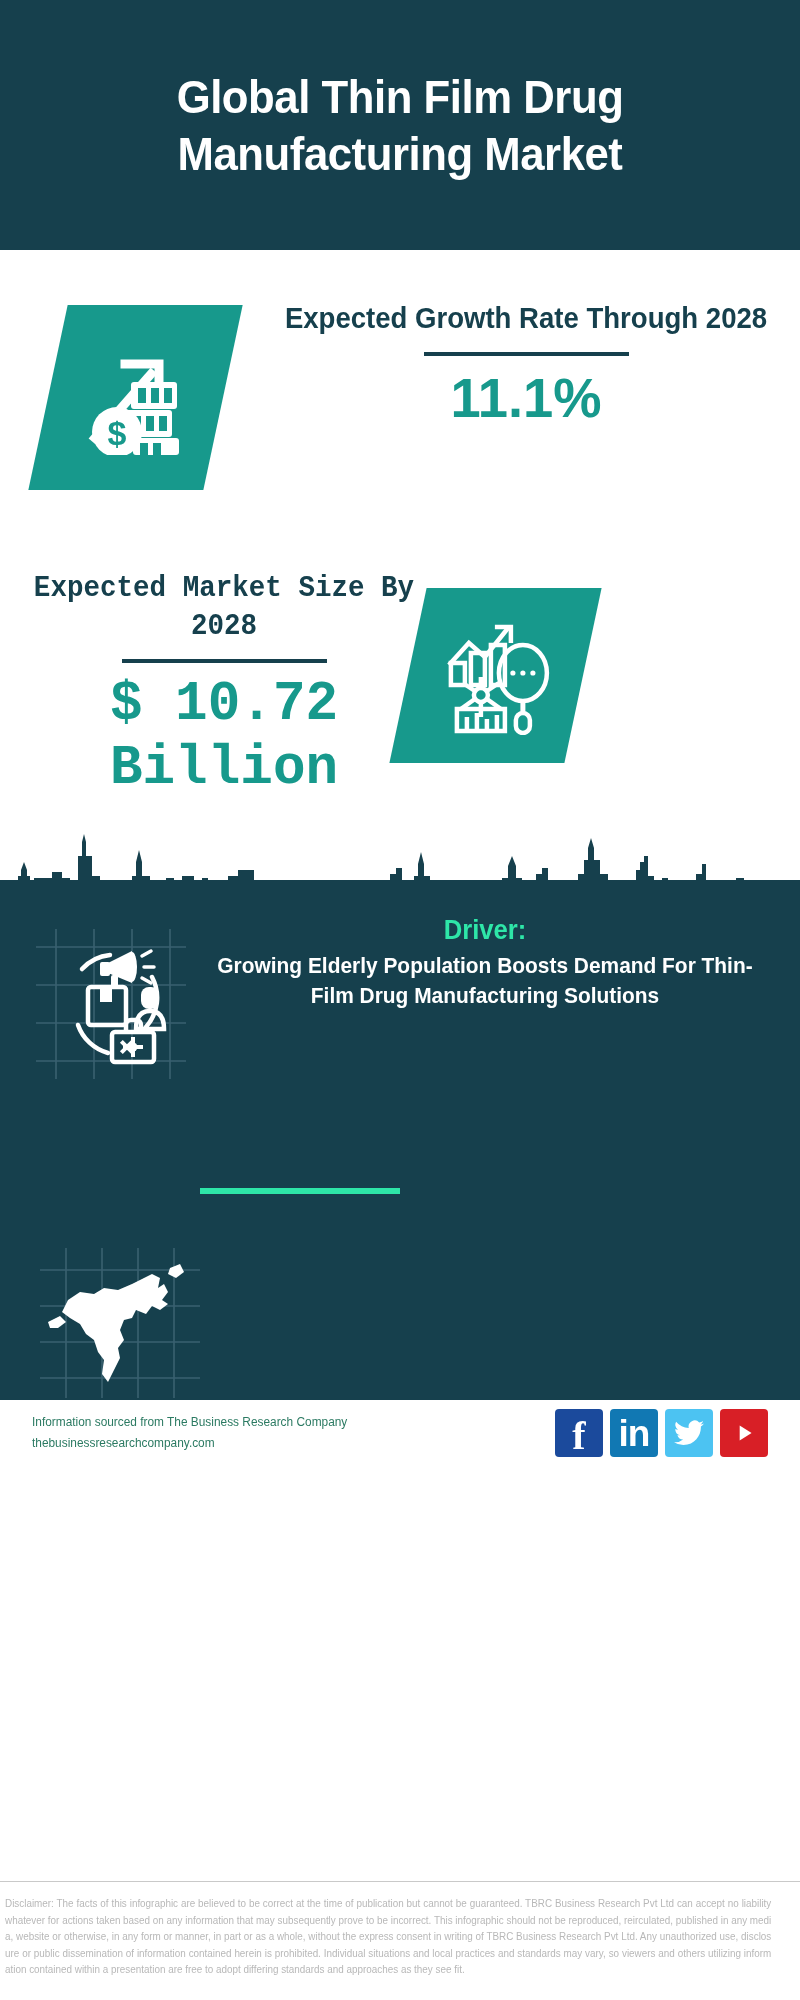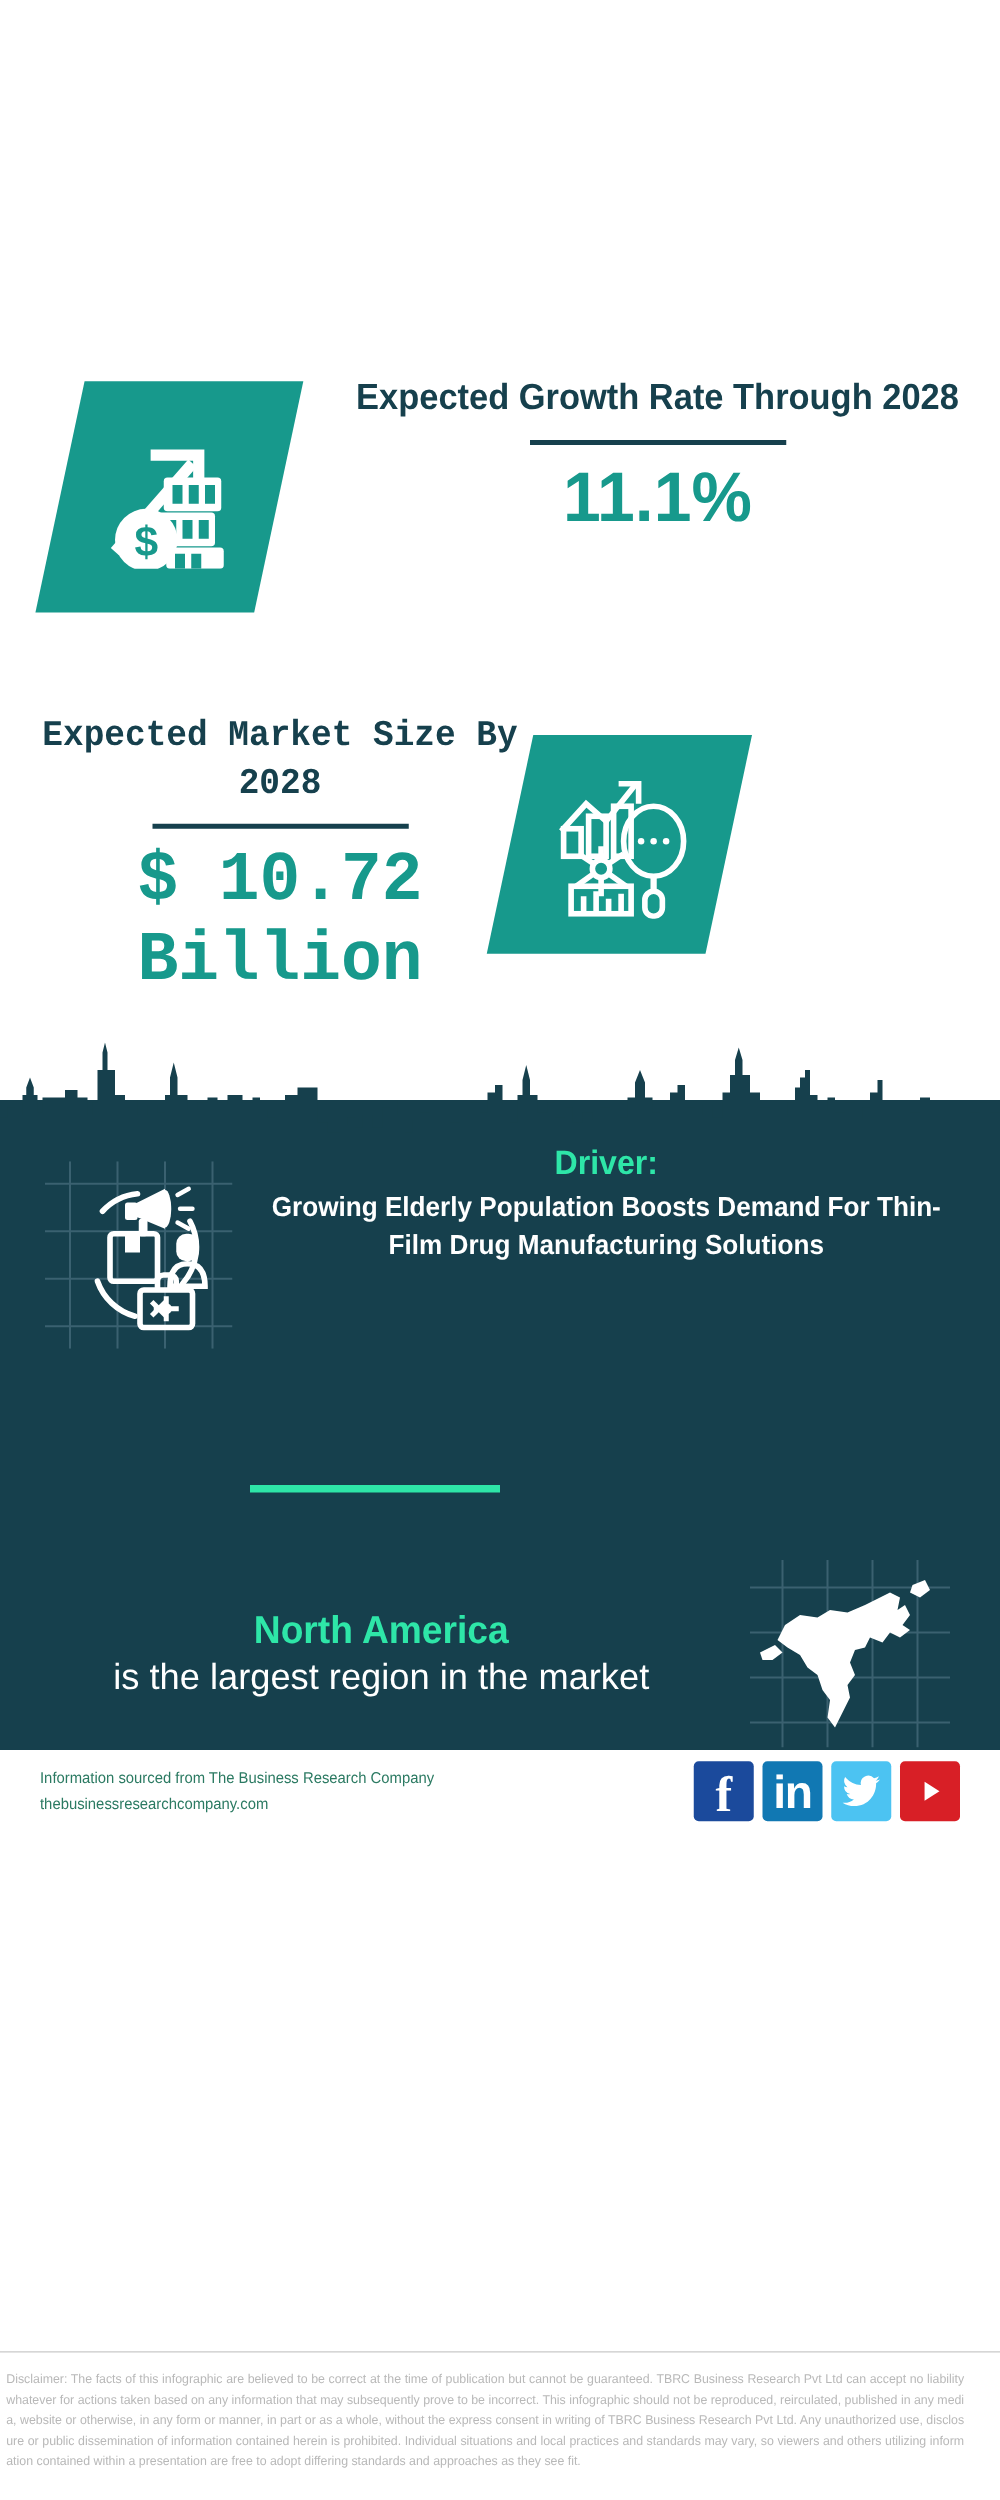--- a/index.html
+++ b/index.html
@@ -157,20 +157,23 @@
     color:#b8b8b8; font-size:10.2px; line-height:1.62;
     text-align:justify; word-break:break-all;
     transform:scaleX(0.97); transform-origin:left top;
   }
 </style>
 </head>
 <body>
 
 <div class="page">
 
+  <div class="header">
+    <div class="header-title">Global Thin Film Drug Manufacturing Market</div>
+  </div>
 
   <div class="white-zone"></div>
 
   <div class="para-tile tile-growth">
     <svg width="110" height="115" viewBox="0 0 110 115" fill="none">
 
       <path d="M14 98 L70 34" stroke="#ffffff" stroke-width="9" stroke-linecap="square"></path>
       <path d="M44 24 L78 24 L78 58" stroke="#ffffff" stroke-width="9" fill="none" stroke-linecap="square"></path>
 
       <rect x="50" y="42" width="46" height="27" rx="3" fill="#ffffff"></rect>
@@ -298,24 +301,20 @@
     </div>
     <div class="driver-text">
       <div class="driver-heading">Driver:</div>
       <div class="driver-body">Growing Elderly Population Boosts Demand For Thin-Film Drug Manufacturing Solutions</div>
     </div>
   </div>
 
   <div class="mint-divider"></div>
 
   <div class="region-row">
-    <div class="region-text">
-      <div class="region-name">North America</div>
-      <div class="region-sub">is the largest region in the market</div>
-    </div>
     <div class="region-map-wrap">
       <svg width="160" height="150" viewBox="0 0 160 150" fill="none">
         <g stroke="#3a6170" stroke-width="1.6">
           <line x1="26" y1="0" x2="26" y2="150"></line>
           <line x1="62" y1="0" x2="62" y2="150"></line>
           <line x1="98" y1="0" x2="98" y2="150"></line>
           <line x1="134" y1="0" x2="134" y2="150"></line>
           <line x1="0" y1="22" x2="160" y2="22"></line>
           <line x1="0" y1="58" x2="160" y2="58"></line>
           <line x1="0" y1="94" x2="160" y2="94"></line>

